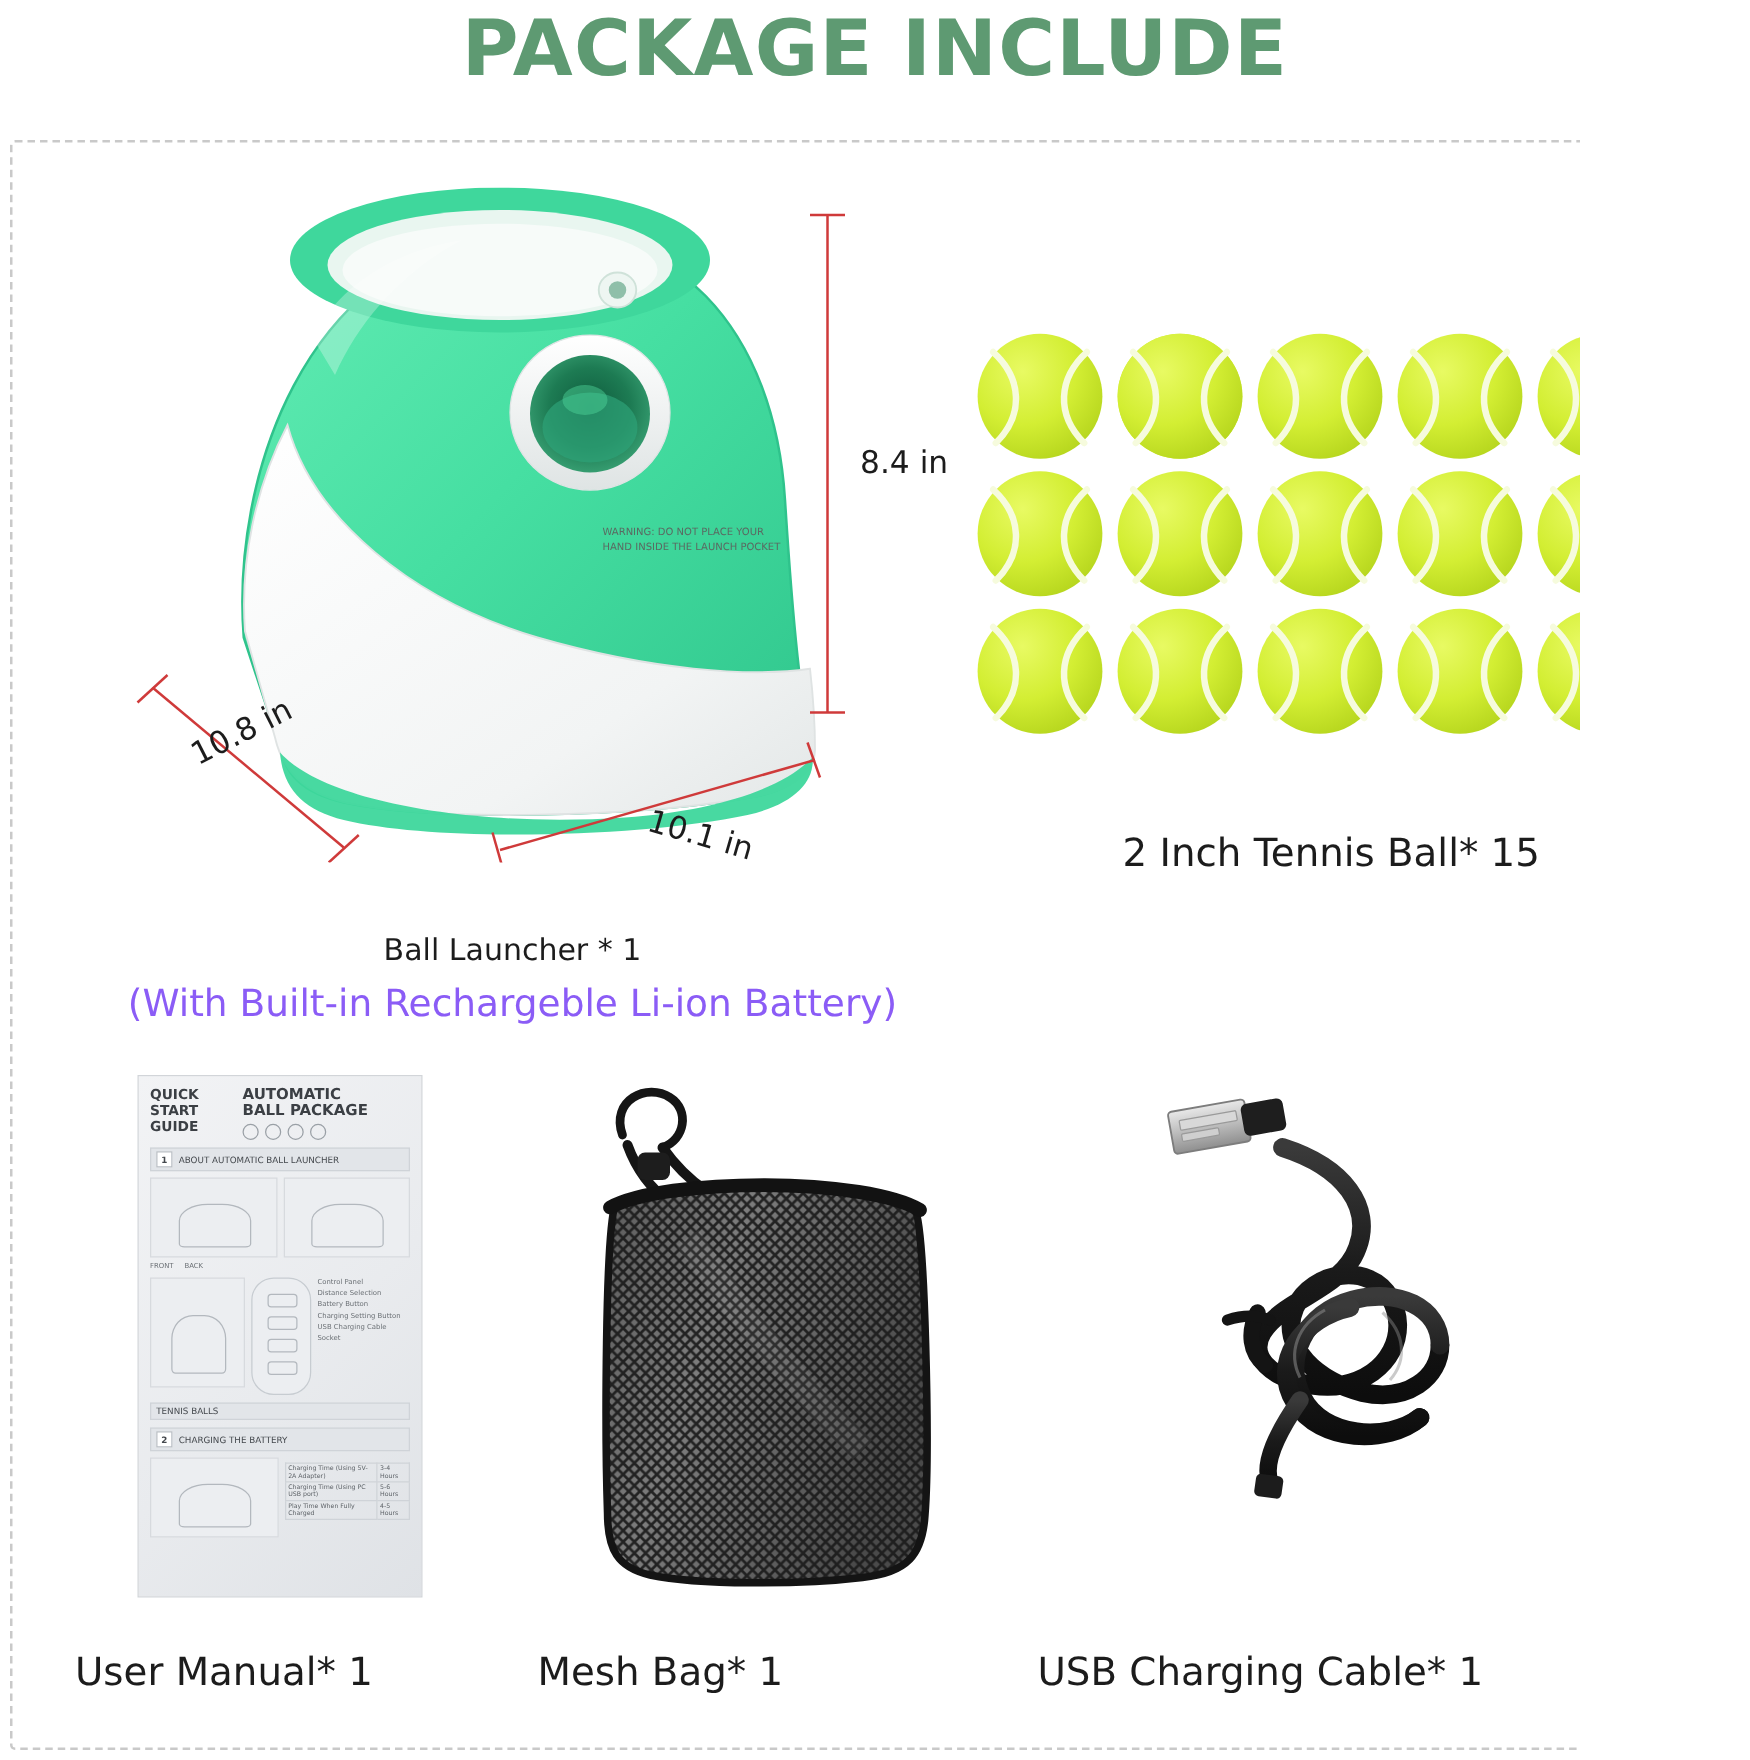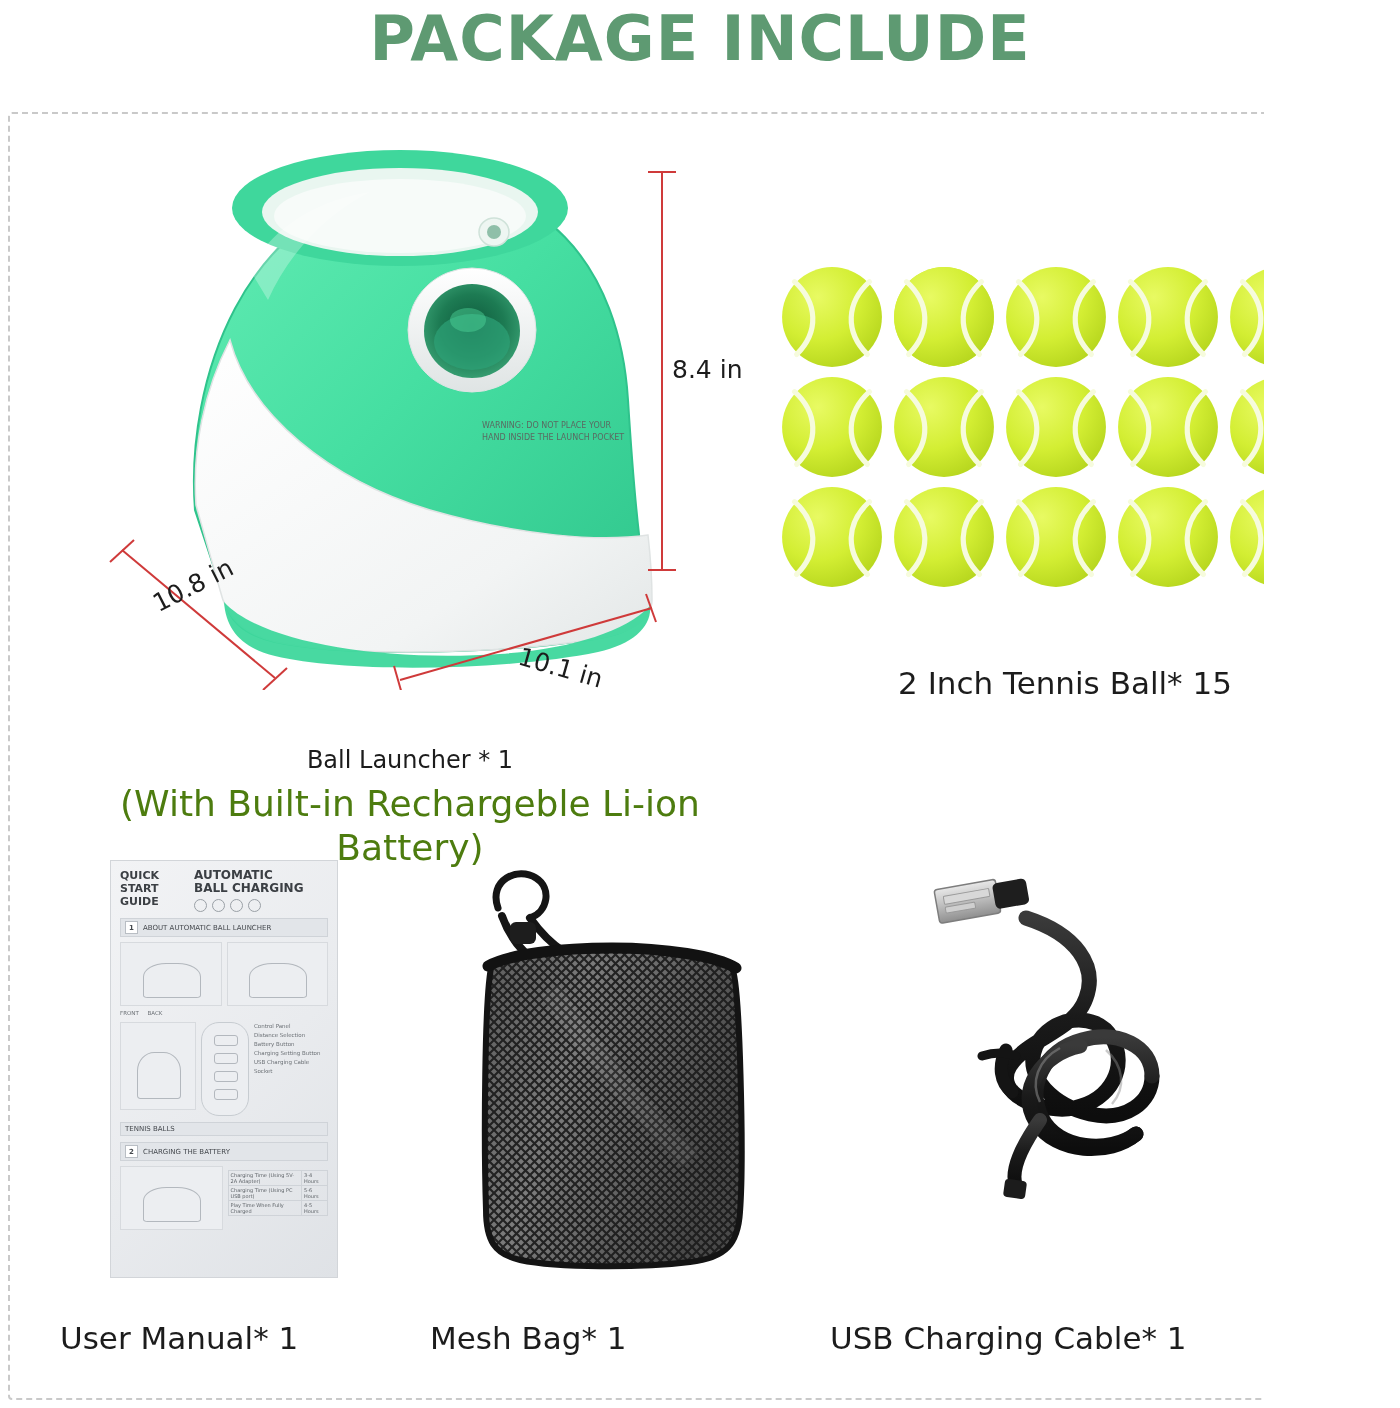--- a/index.html
+++ b/index.html
@@ -56,21 +56,21 @@
   .launcher-svg { display: block; }
 
   
   .dim-label {
     position: absolute;
     font-size: 25px;
     color: #1c1c1c;
     font-family: "DejaVu Sans", sans-serif;
     white-space: nowrap;
   }
-  #dim-height { left: 672px; top: 355px; }
+  #dim-height { left: 688px; top: 355px; }
   #dim-width-left {
     left: 148px; top: 592px;
     transform: rotate(-27deg);
     transform-origin: left top;
   }
   #dim-width-right {
     left: 523px; top: 642px;
     transform: rotate(16deg);
     transform-origin: left top;
   }
@@ -82,22 +82,22 @@
     top: 738px;
     width: 700px;
     text-align: center;
   }
   #launcher-caption .line1 {
     font-size: 24px;
     color: #1c1c1c;
     line-height: 44px;
   }
   #launcher-caption .line2 {
-    font-size: 36px;
-    color: #4d7c0f;
+    font-size: 30px;
+    color: #8b5cf6;
     line-height: 44px;
   }
 
   
   #balls-area {
     position: absolute;
     left: 780px;
     top: 265px;
     width: 570px;
     height: 380px;
@@ -459,21 +459,21 @@
   <div class="bottom-item" id="manual-item">
     <div class="manual-doc">
       <div class="manual-head">
         <div class="manual-qsg">
           <div>QUICK</div>
           <div>START</div>
           <div>GUIDE</div>
         </div>
         <div class="manual-title">
           <span class="big">AUTOMATIC</span>
-          <span class="big">BALL CHARGING</span>
+          <span class="big">BALL PACKAGE</span>
           <div class="manual-icons">
             <span></span>
             <span></span>
             <span></span>
             <span></span>
           </div>
         </div>
       </div>
 
       <div class="manual-sec">

